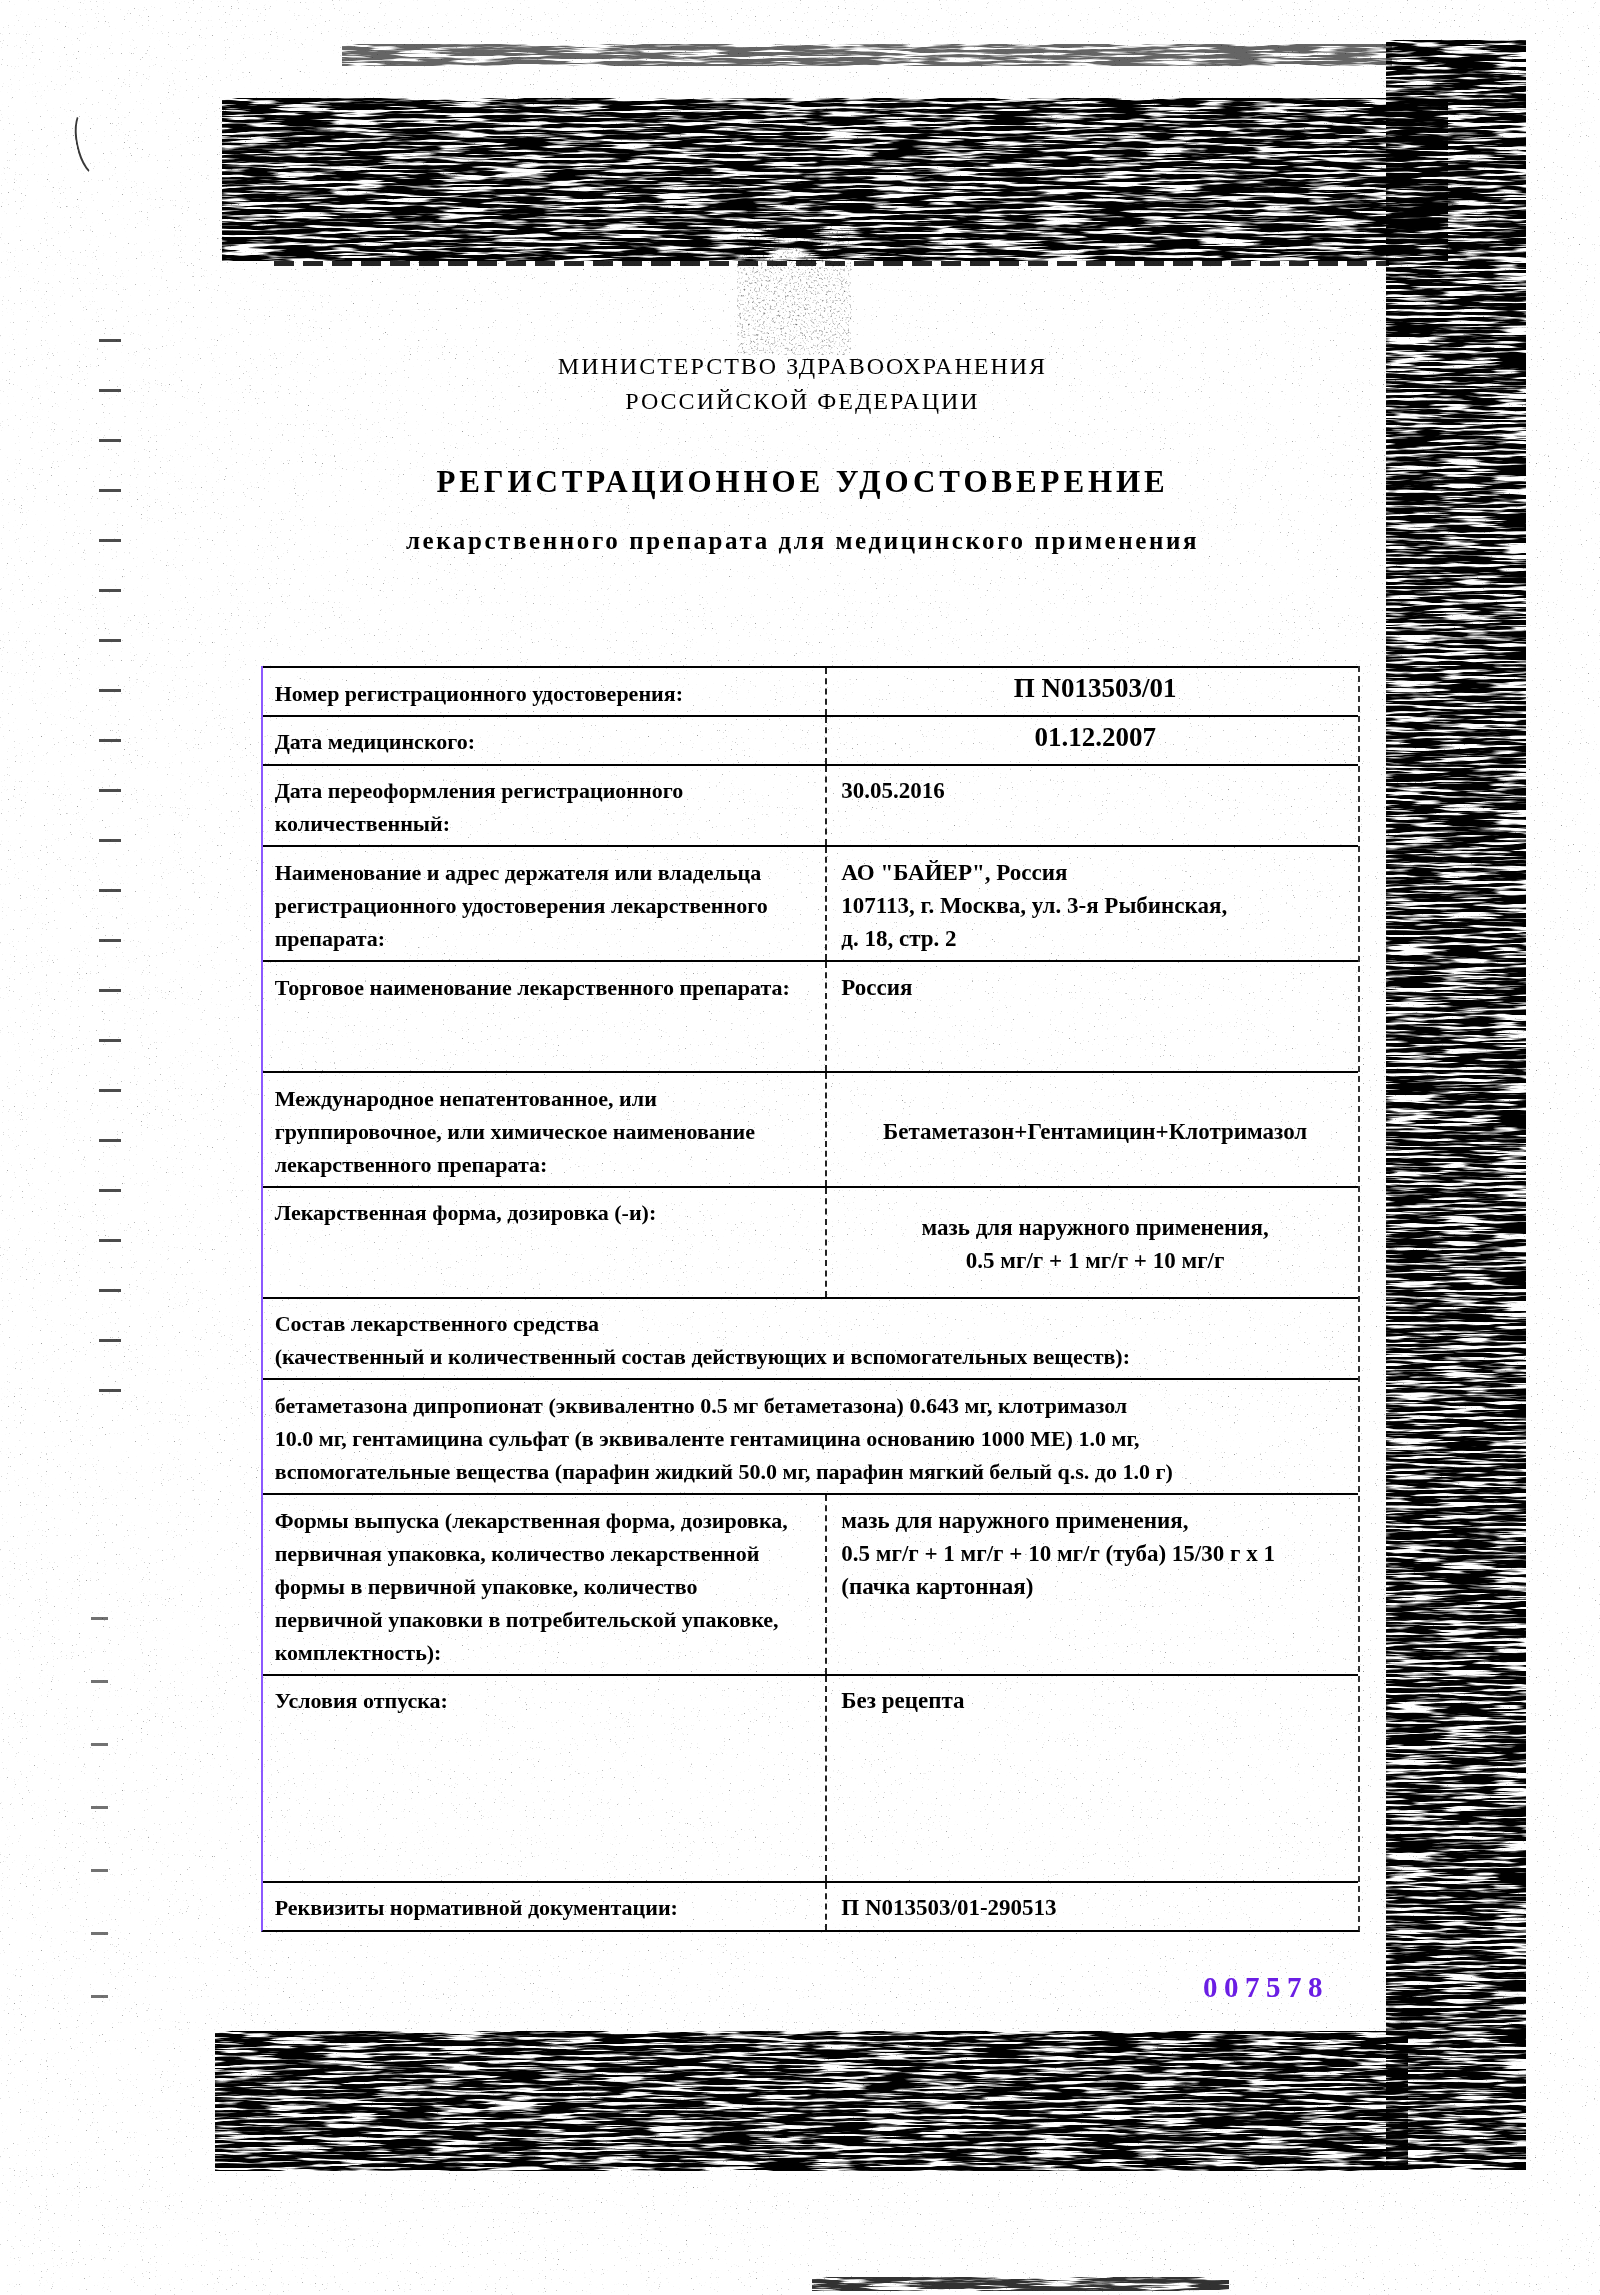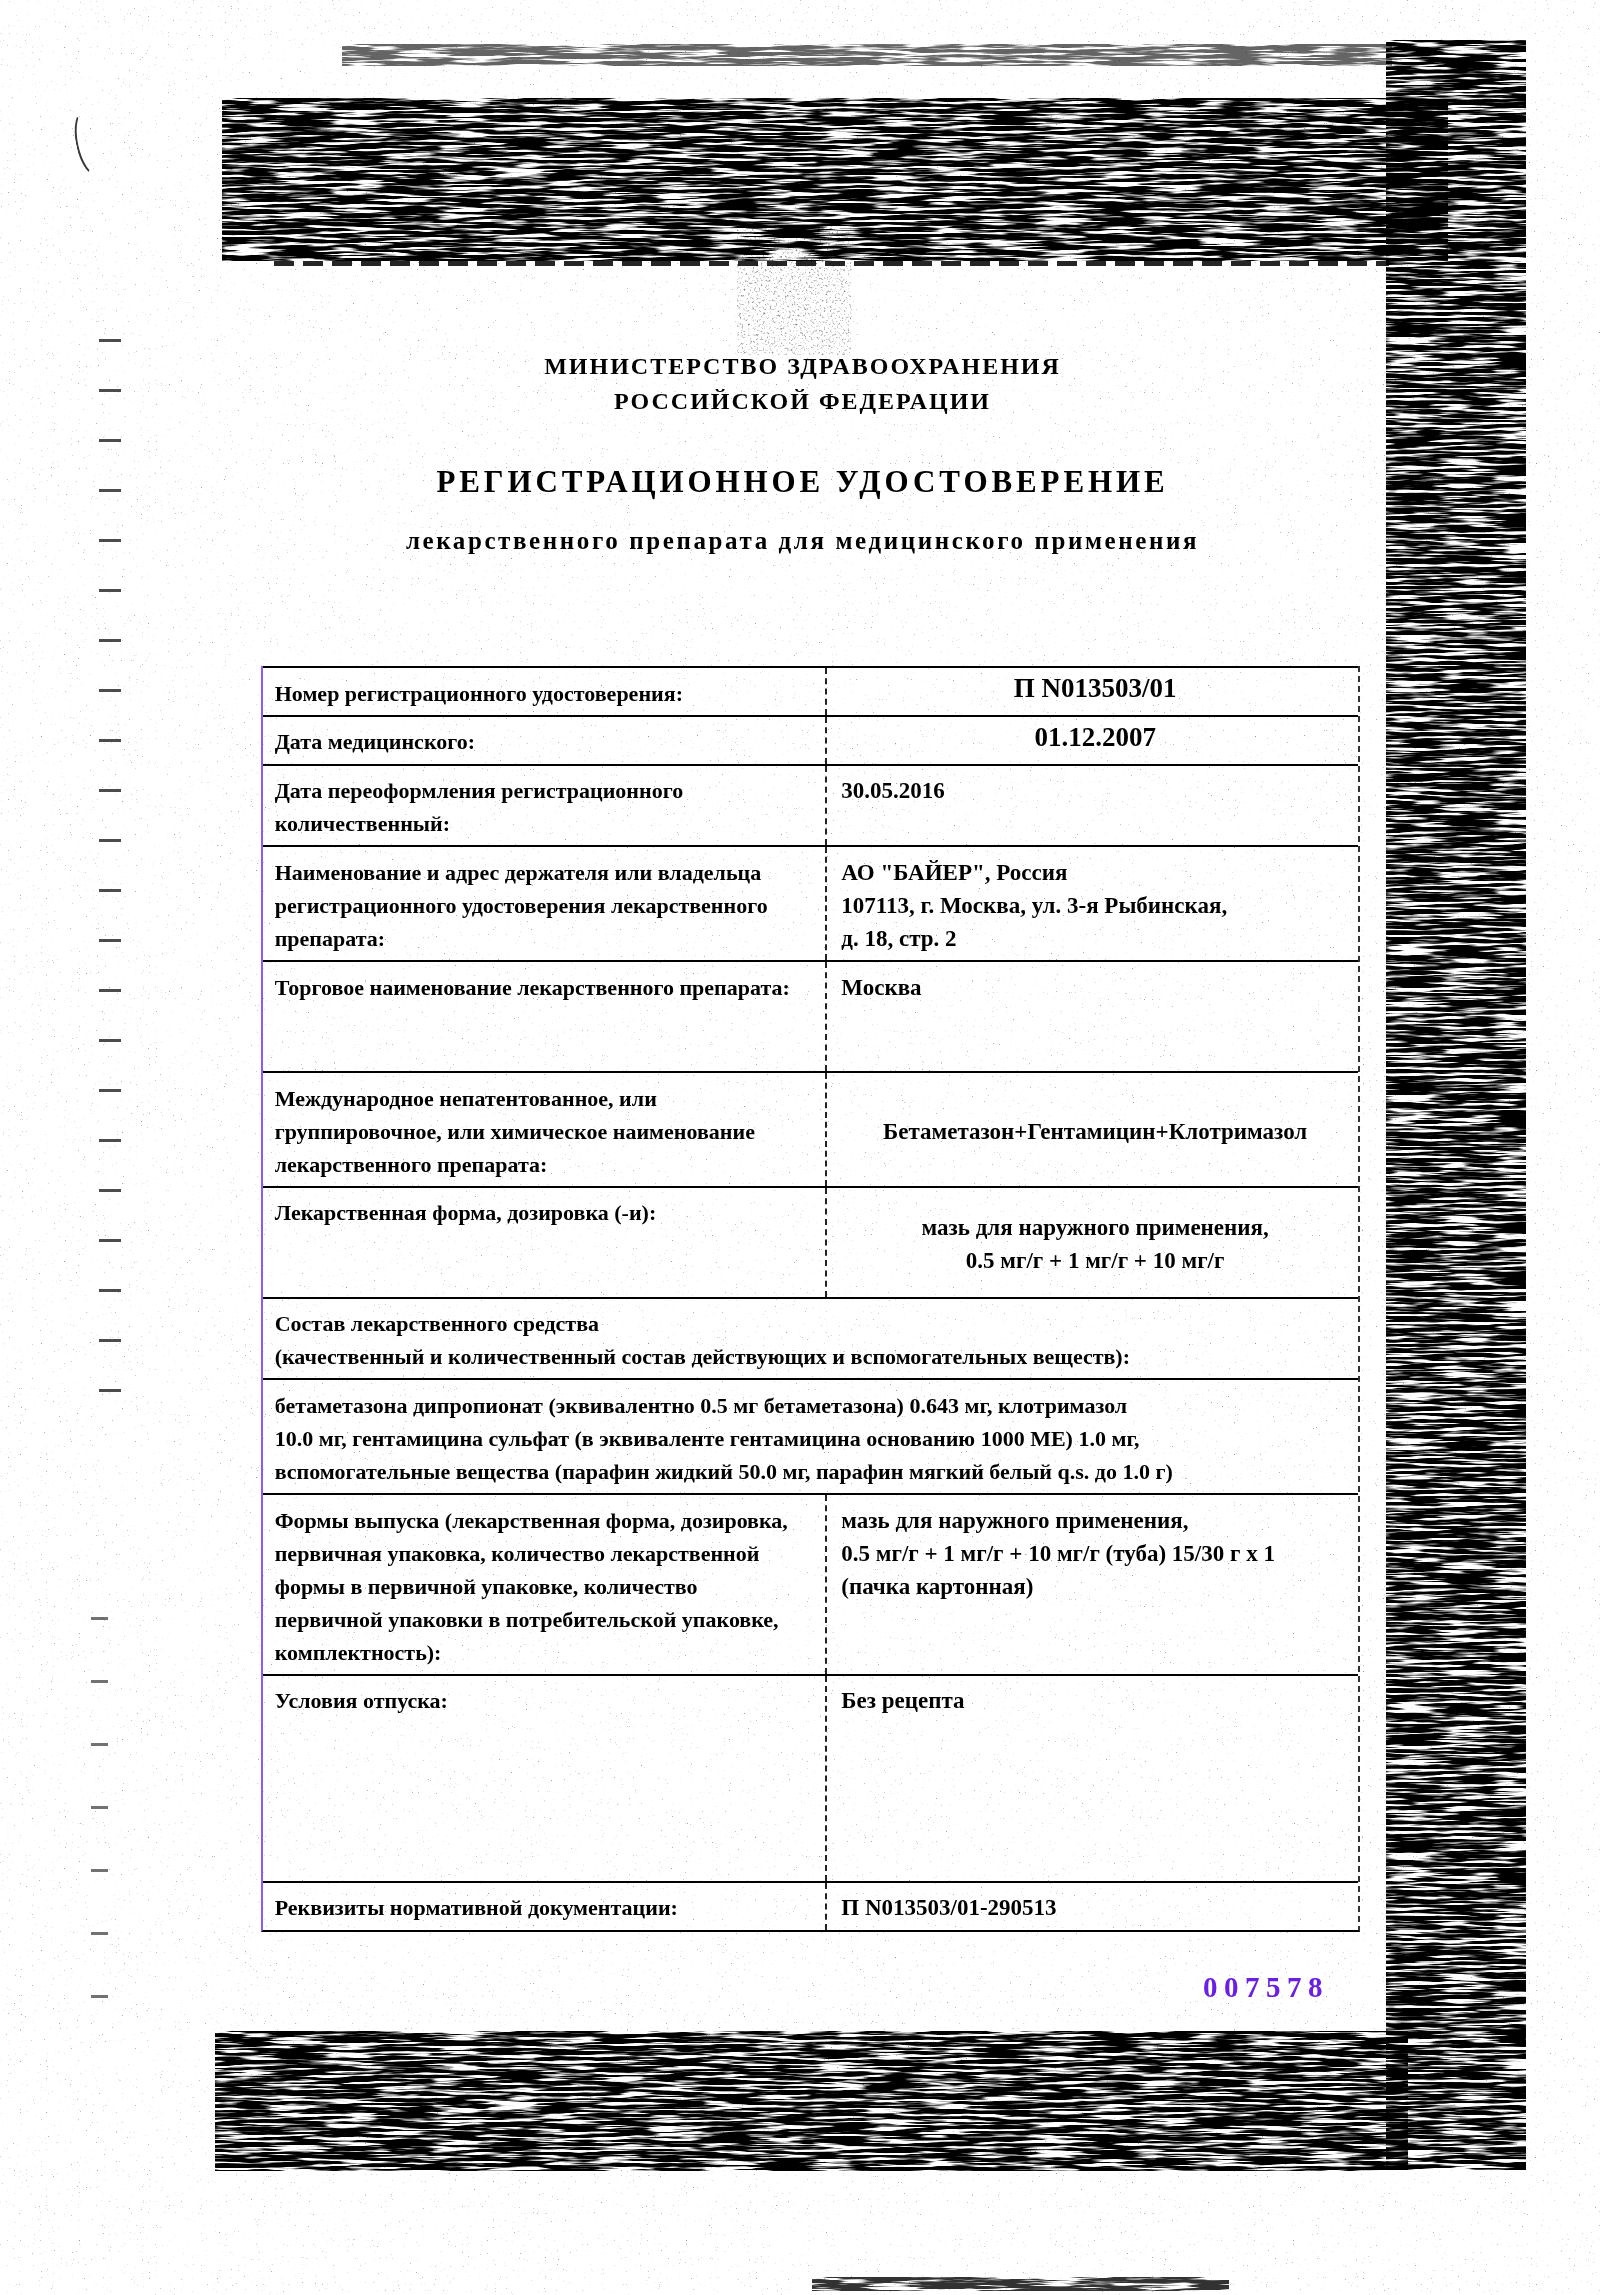--- a/index.html
+++ b/index.html
@@ -21,21 +21,21 @@
     opacity:.6;
   }
   .left-bracket{
     position:absolute;left:76px;top:108px;width:27px;height:65px;
     border:2.6px solid transparent;border-left-color:#161616;border-radius:50%;
     transform:rotate(-12deg);opacity:.85;
   }
   
   .content{filter:blur(0.3px) contrast(1.12);}
   .hdr{position:absolute;left:248px;width:1109px;text-align:center;white-space:pre-line;}
-  .ministry{top:349px;font-size:24px;font-weight:700;letter-spacing:2px;line-height:35px;}
+  .ministry{top:349px;font-size:24px;font-weight:400;letter-spacing:2px;line-height:35px;}
   .cert-title{top:464px;font-size:31px;font-weight:700;letter-spacing:3.9px;}
   .cert-subtitle{top:527px;font-size:25px;font-weight:700;letter-spacing:2.6px;}
   
   .tbl{
     position:absolute;left:261px;top:666px;width:1099px;
     border-left:2px solid #8b5cf6;border-right:2px dashed #3a3a3a;border-bottom:2px solid #0a0a0a;
     box-sizing:border-box;
   }
   .row{display:grid;grid-template-columns:562px 1fr;border-top:2px solid #050505;box-sizing:border-box;}
   .row.full{grid-template-columns:1fr;}
@@ -135,21 +135,21 @@
           <div class="cell value">30.05.2016</div>
         </div>
         <div class="row">
           <div class="cell label">Наименование и адрес держателя или владельца регистрационного удостоверения лекарственного препарата:</div>
           <div class="cell value">АО "БАЙЕР", Россия
 107113, г. Москва, ул. 3-я Рыбинская,
 д. 18, стр. 2</div>
         </div>
         <div class="row">
           <div class="cell label">Торговое наименование лекарственного препарата:</div>
-          <div class="cell value">Москва</div>
+          <div class="cell value">Россия</div>
         </div>
         <div class="row">
           <div class="cell label">Международное непатентованное, или группировочное, или химическое наименование лекарственного препарата:</div>
           <div class="cell value">Бетаметазон+Гентамицин+Клотримазол</div>
         </div>
         <div class="row">
           <div class="cell label">Лекарственная форма, дозировка (-и):</div>
           <div class="cell value">мазь для наружного применения,
 0.5 мг/г + 1 мг/г + 10 мг/г</div>
         </div>

